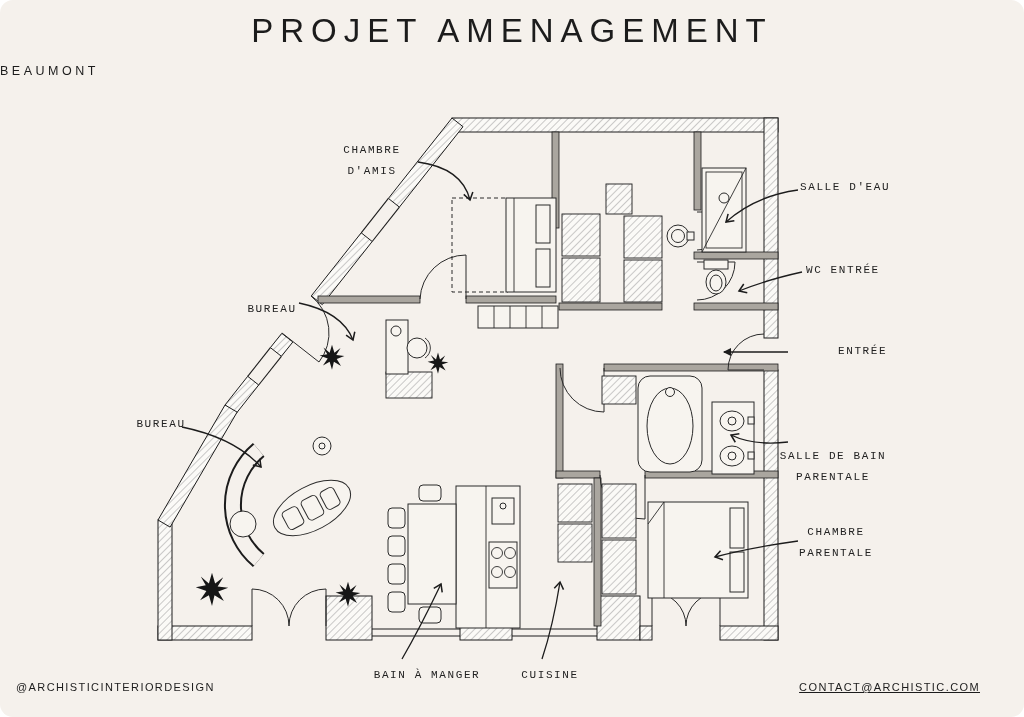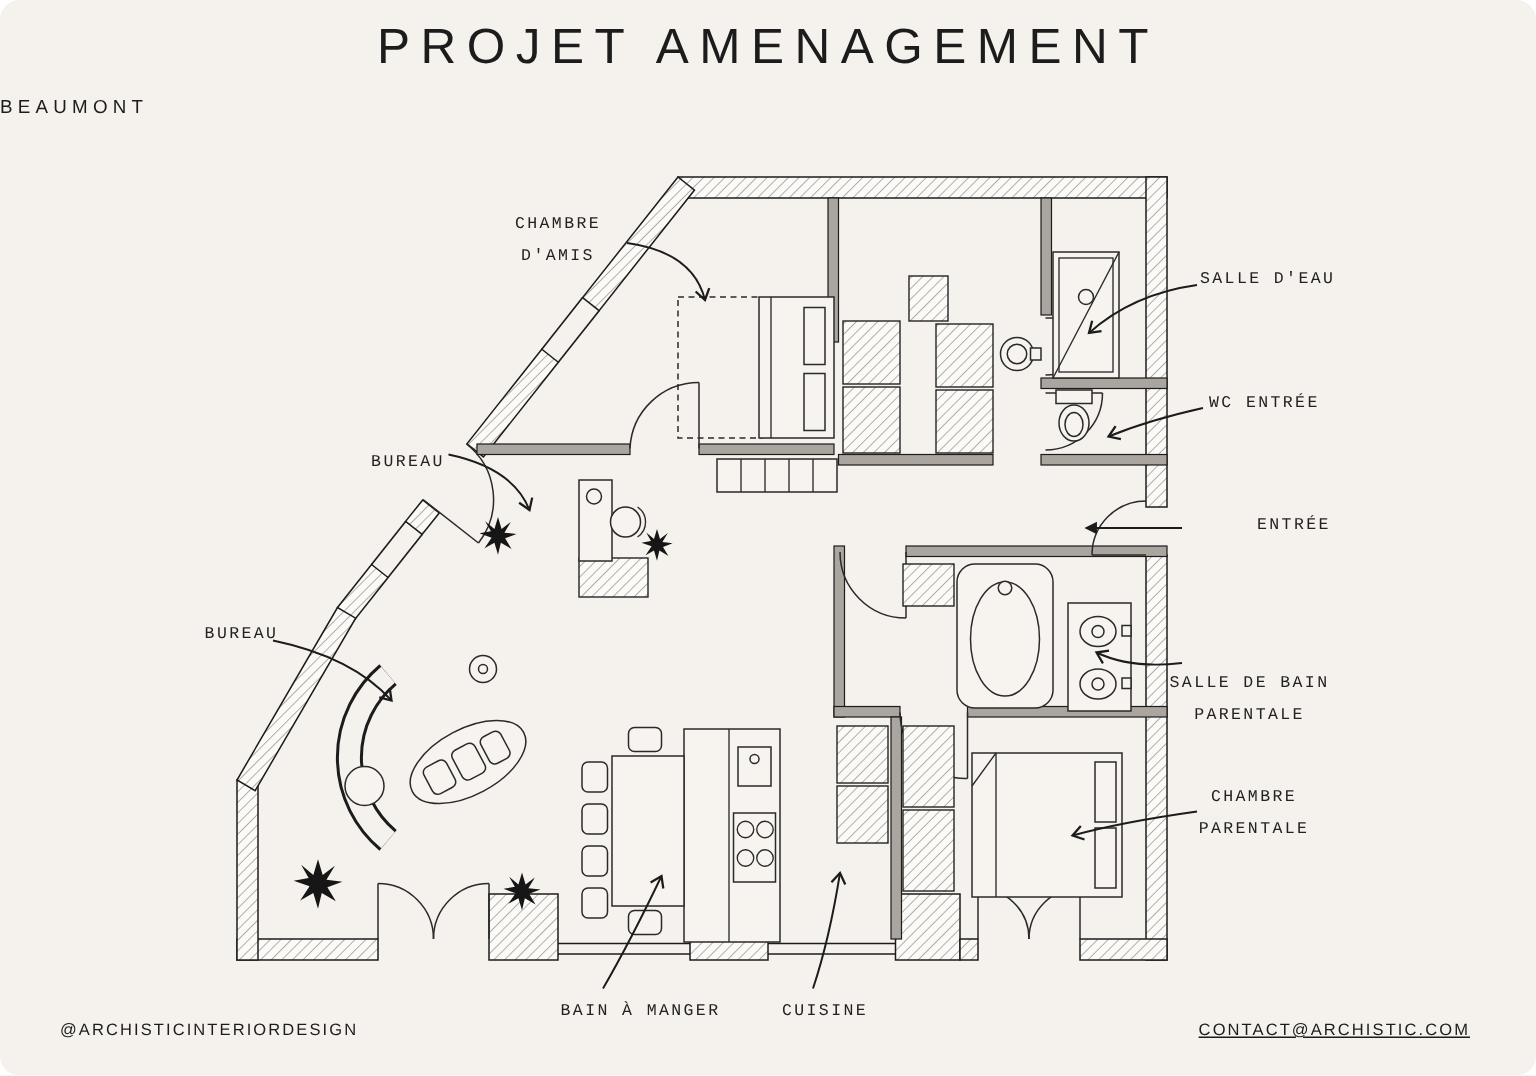--- a/index.html
+++ b/index.html
@@ -20,21 +20,21 @@
   .label {
     position:absolute; font-size:11px; letter-spacing:1.6px; line-height:1.9;
     color:#222; white-space:pre-line; text-align:center;
     transform:translate(-50%,-50%);
     font-family:Liberation Mono, monospace;
   }
   .label-left { transform:translateY(-50%); text-align:right; }
   .footer {
     position:absolute; bottom:24px; font-size:11px; letter-spacing:1.4px;
   }
-  .footer-left { left:40px; }
+  .footer-left { left:16px; }
   .footer-right { right:44px;text-decoration:underline; }
 
   
   .wall   { fill:url(#hatch); stroke:#1c1c1c; stroke-width:1; }
   .iwall  { fill:#aaa69f; stroke:#1c1c1c; stroke-width:0.8; }
   .store rect { fill:url(#hatch); stroke:#1c1c1c; stroke-width:0.9; }
   .furn   { fill:#f7f4ef; stroke:#2a2a2a; stroke-width:1; }
   .thin   { fill:none; stroke:#2a2a2a; stroke-width:0.9; }
   .dashed { fill:none; stroke:#2a2a2a; stroke-width:1; stroke-dasharray:4 3; }
   .win line { stroke:#1c1c1c; stroke-width:1.1; }

